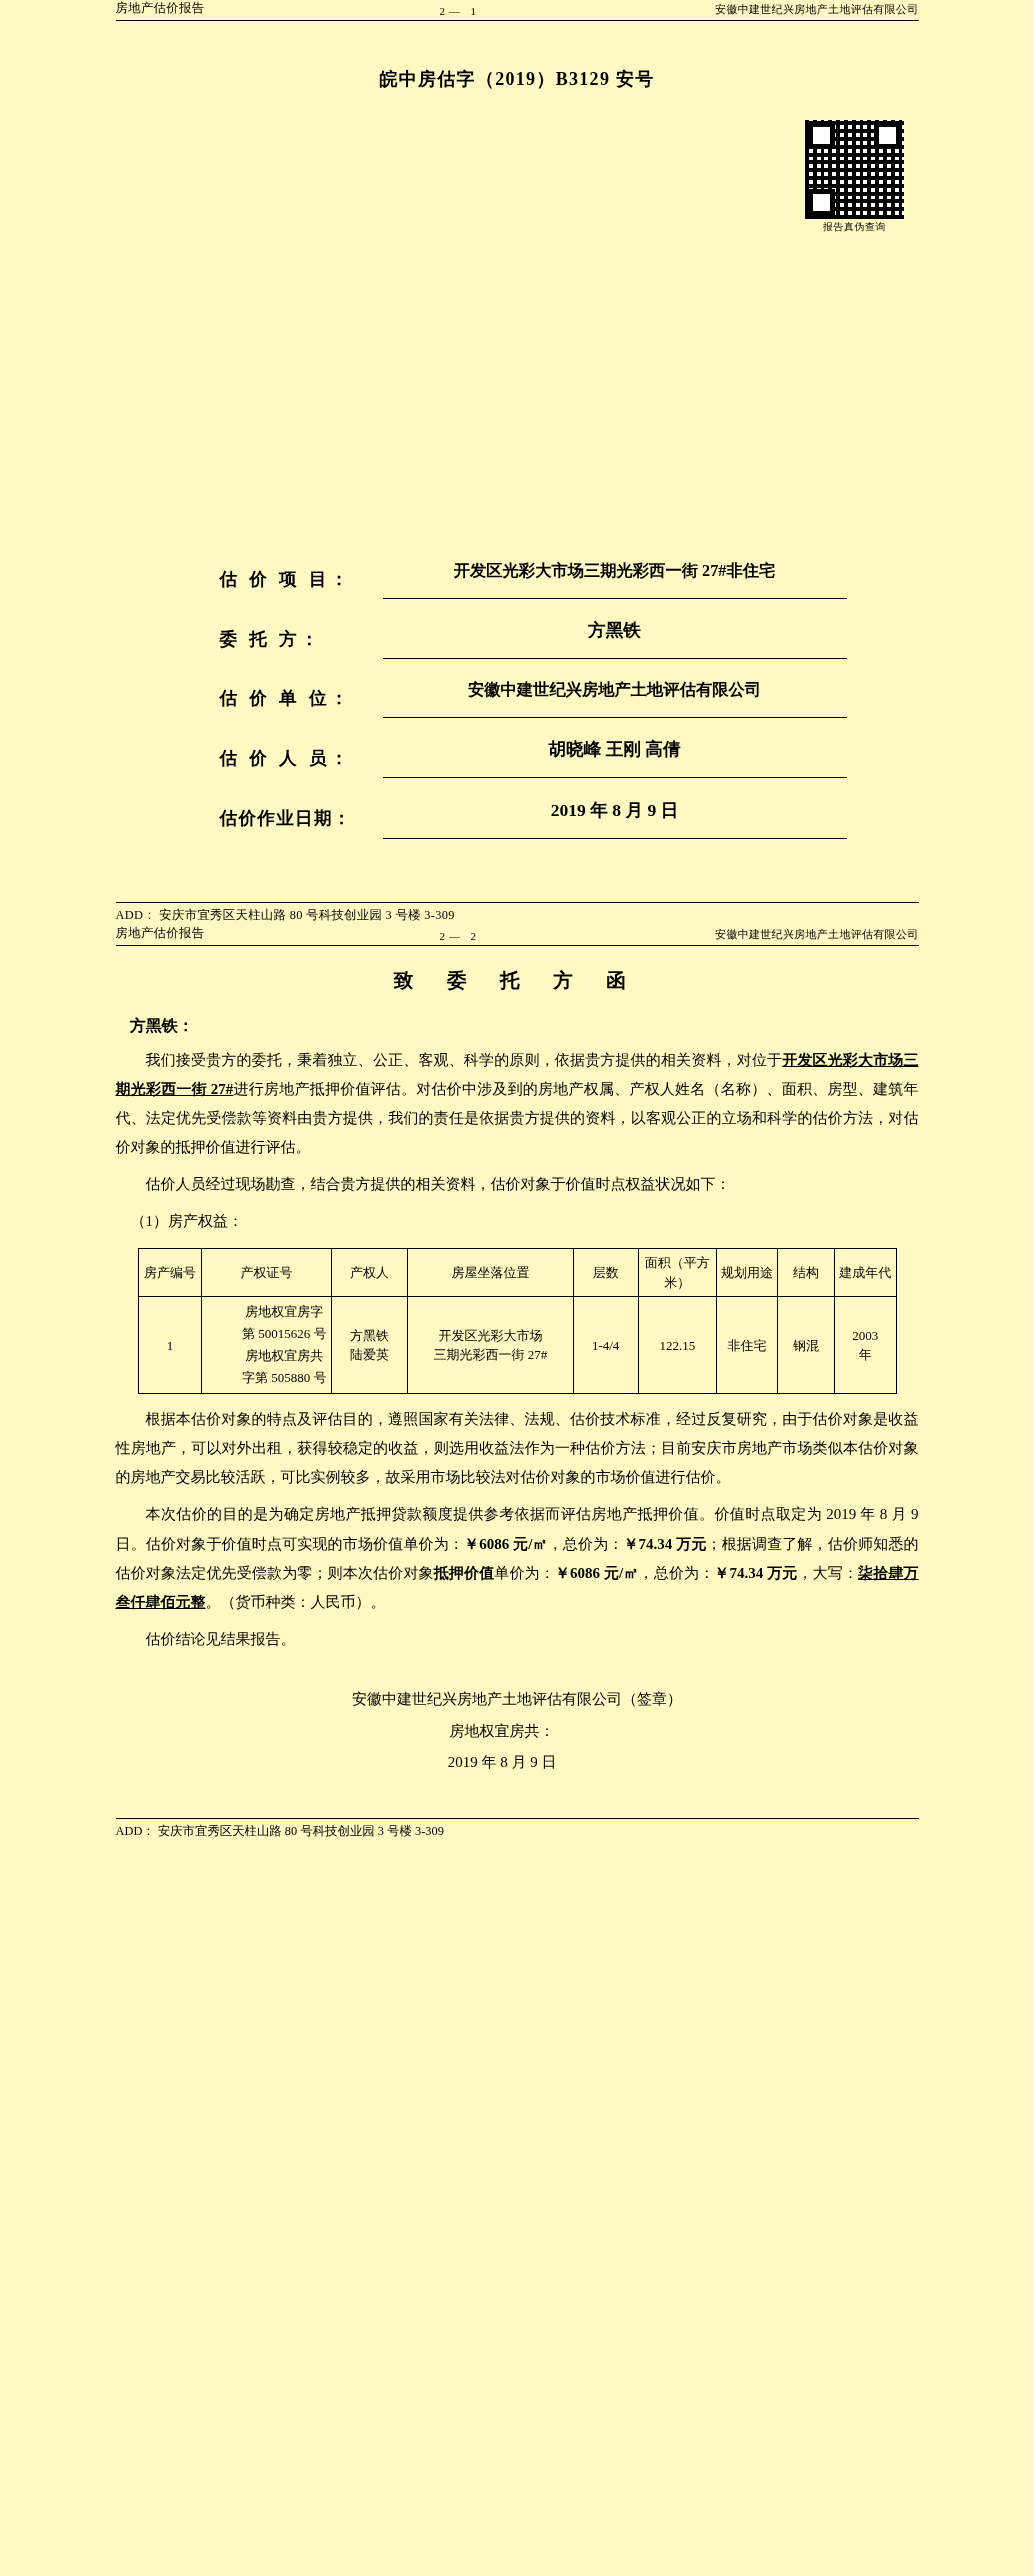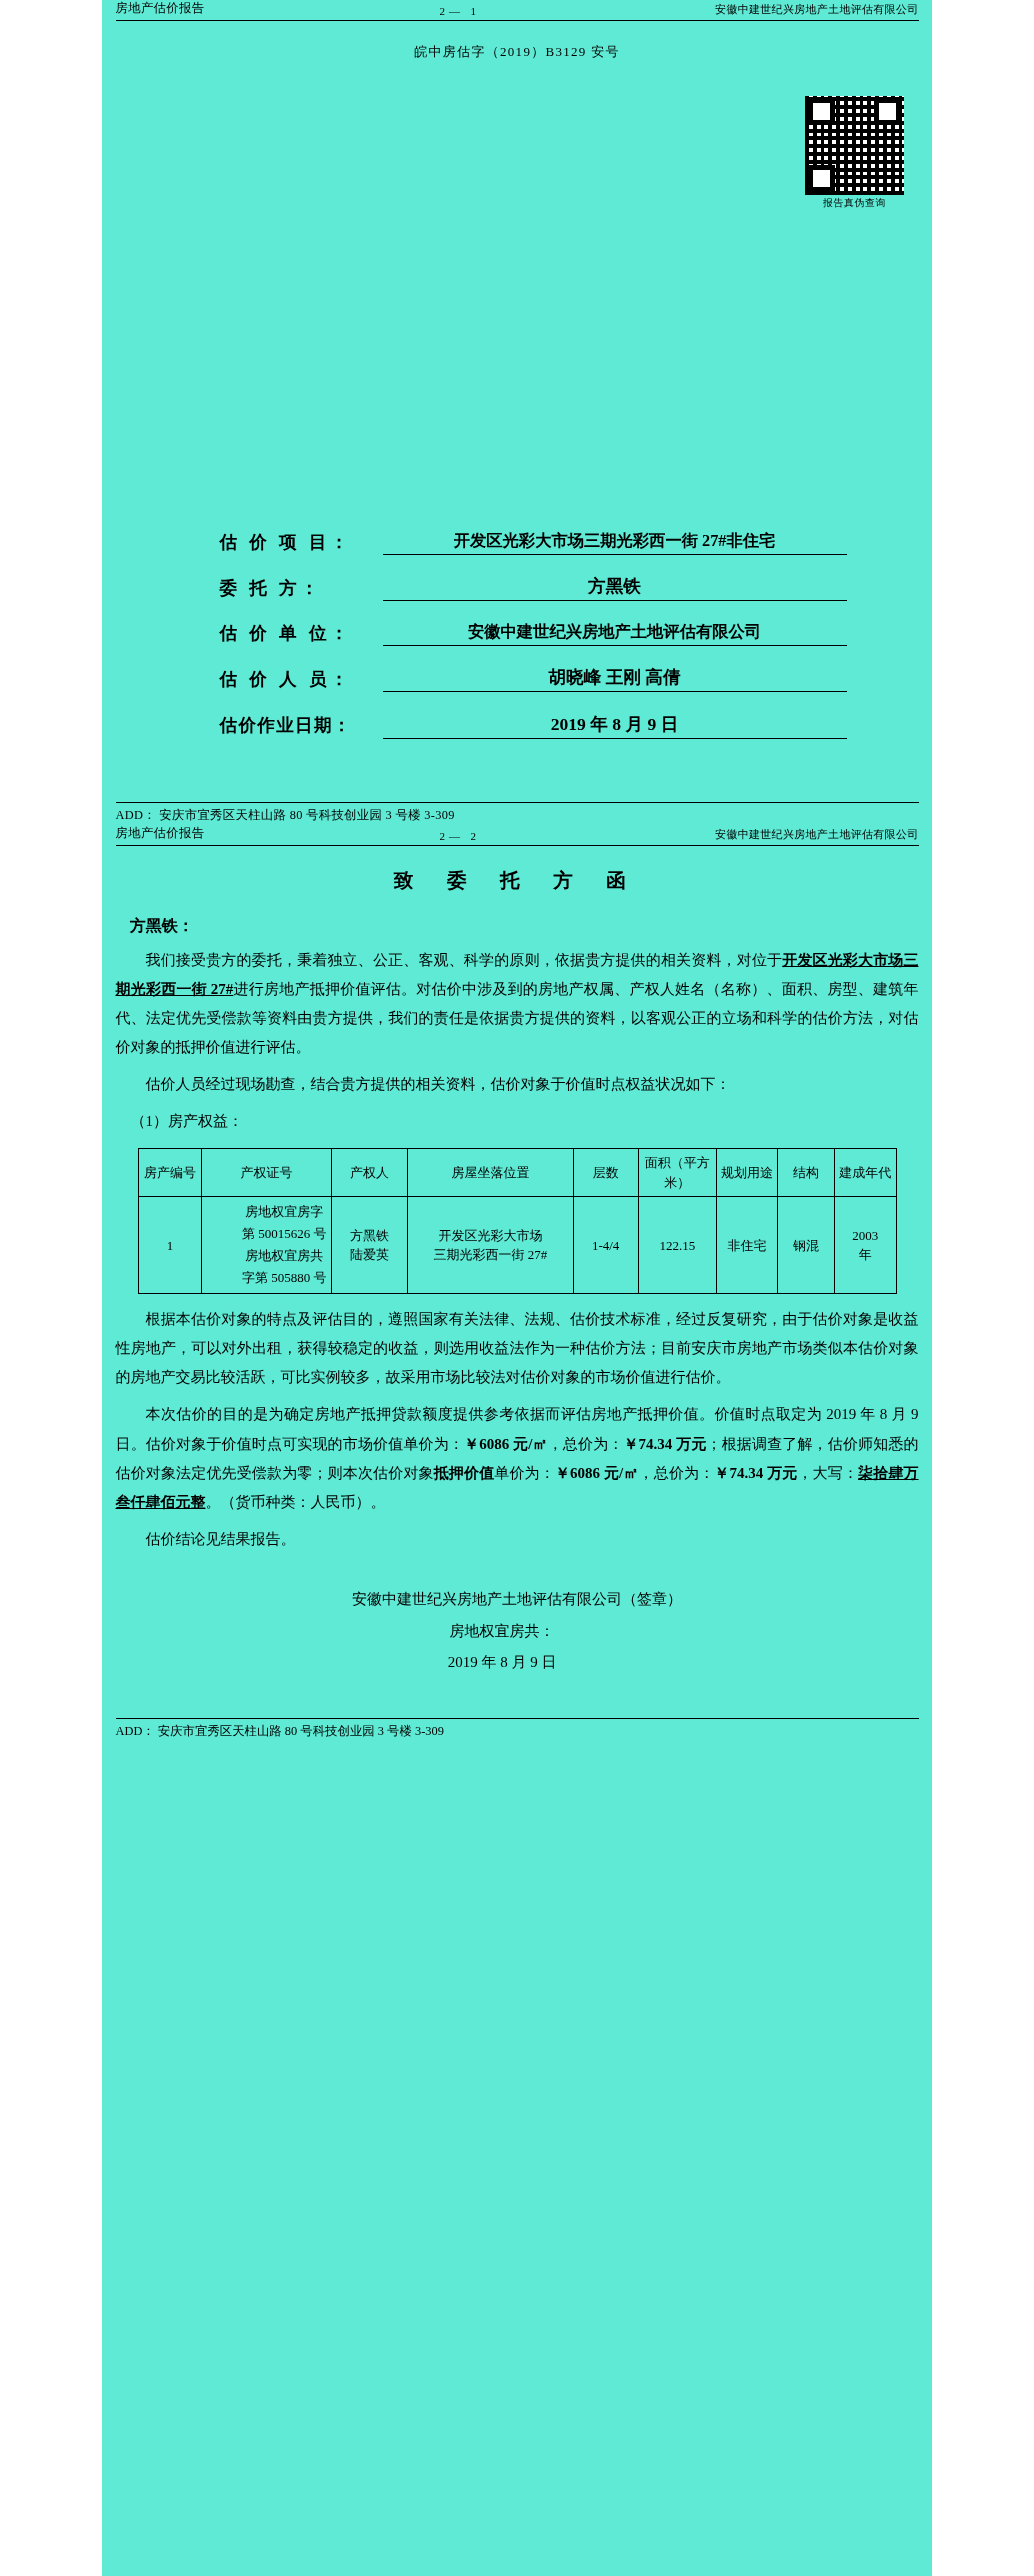--- a/index.html
+++ b/index.html
@@ -1,17 +1,17 @@
 <!DOCTYPE html>
 <html style="font-size:10.4px"><head>
 <meta charset="utf-8">
 <style>
   html,body{margin:0;padding:0;background:#ffffff;}
   body{font-family:"Liberation Serif","DejaVu Serif",serif;color:#000;}
-  .page{width:830px;min-height:2576px;position:relative;margin:0 auto;background:#5eead4;}
+  .page{width:1034px;min-height:2576px;position:relative;margin:0 auto;background:#fef9c3;}
 
   
   .runhead{
     position:relative;
     width:803px;margin:0 auto;
     display:flex;align-items:flex-end;
     font-size:12.4px;letter-spacing:0.3px;
     padding-bottom:2.6px;
     border-bottom:1.3px solid #000;
   }
@@ -37,28 +37,28 @@
   .qr:after{right:2.6px;top:2.6px;}
   .qr-b{position:absolute;left:2.6px;bottom:2.6px;width:27px;height:27px;background:#fff;border:5.9px solid #000;box-sizing:border-box;}
   .qr-cap{font-size:9.8px;margin-top:2.6px;letter-spacing:0.7px;}
 
   .title-main{
     text-align:center;font-size:40px;font-weight:bold;
     letter-spacing:11.7px;margin-top:196px;
     font-family:"Liberation Serif","DejaVu Serif",serif;
   }
   .title-sub{
-    text-align:center;font-size:13px;margin-top:22px;letter-spacing:1.3px;font-weight:normal;
+    text-align:center;font-size:18px;margin-top:46px;letter-spacing:1.3px;font-weight:bold;
   }
 
   .fields{margin-top:469px;padding-left:104px;padding-right:72px;}
   .frow{display:flex;align-items:center;font-size:17.6px;margin-bottom:19.6px;font-weight:bold;}
   .flabel{flex:0 0 163px;letter-spacing:3.9px;}
   .flabel.tight{letter-spacing:1.3px;}
-  .fval{flex:1 1 auto;border-bottom:1.3px solid #000;text-align:center;padding-bottom:2px;font-weight:bold;}
+  .fval{flex:1 1 auto;border-bottom:1.3px solid #000;text-align:center;padding-bottom:16px;font-weight:bold;}
   .fval.small{font-size:16.3px;}
 
   .addr-line{
     width:803px;margin:63px auto 0;border-top:1.3px solid #000;
     padding-top:3.9px;font-size:12.4px;letter-spacing:0.3px;
   }
 
   
   .bodypage{width:803px;margin:0 auto;padding-top:3.9px;}
   .letter-title{text-align:center;font-size:19.6px;font-weight:bold;letter-spacing:14.3px;margin:17px 0 22px;}

